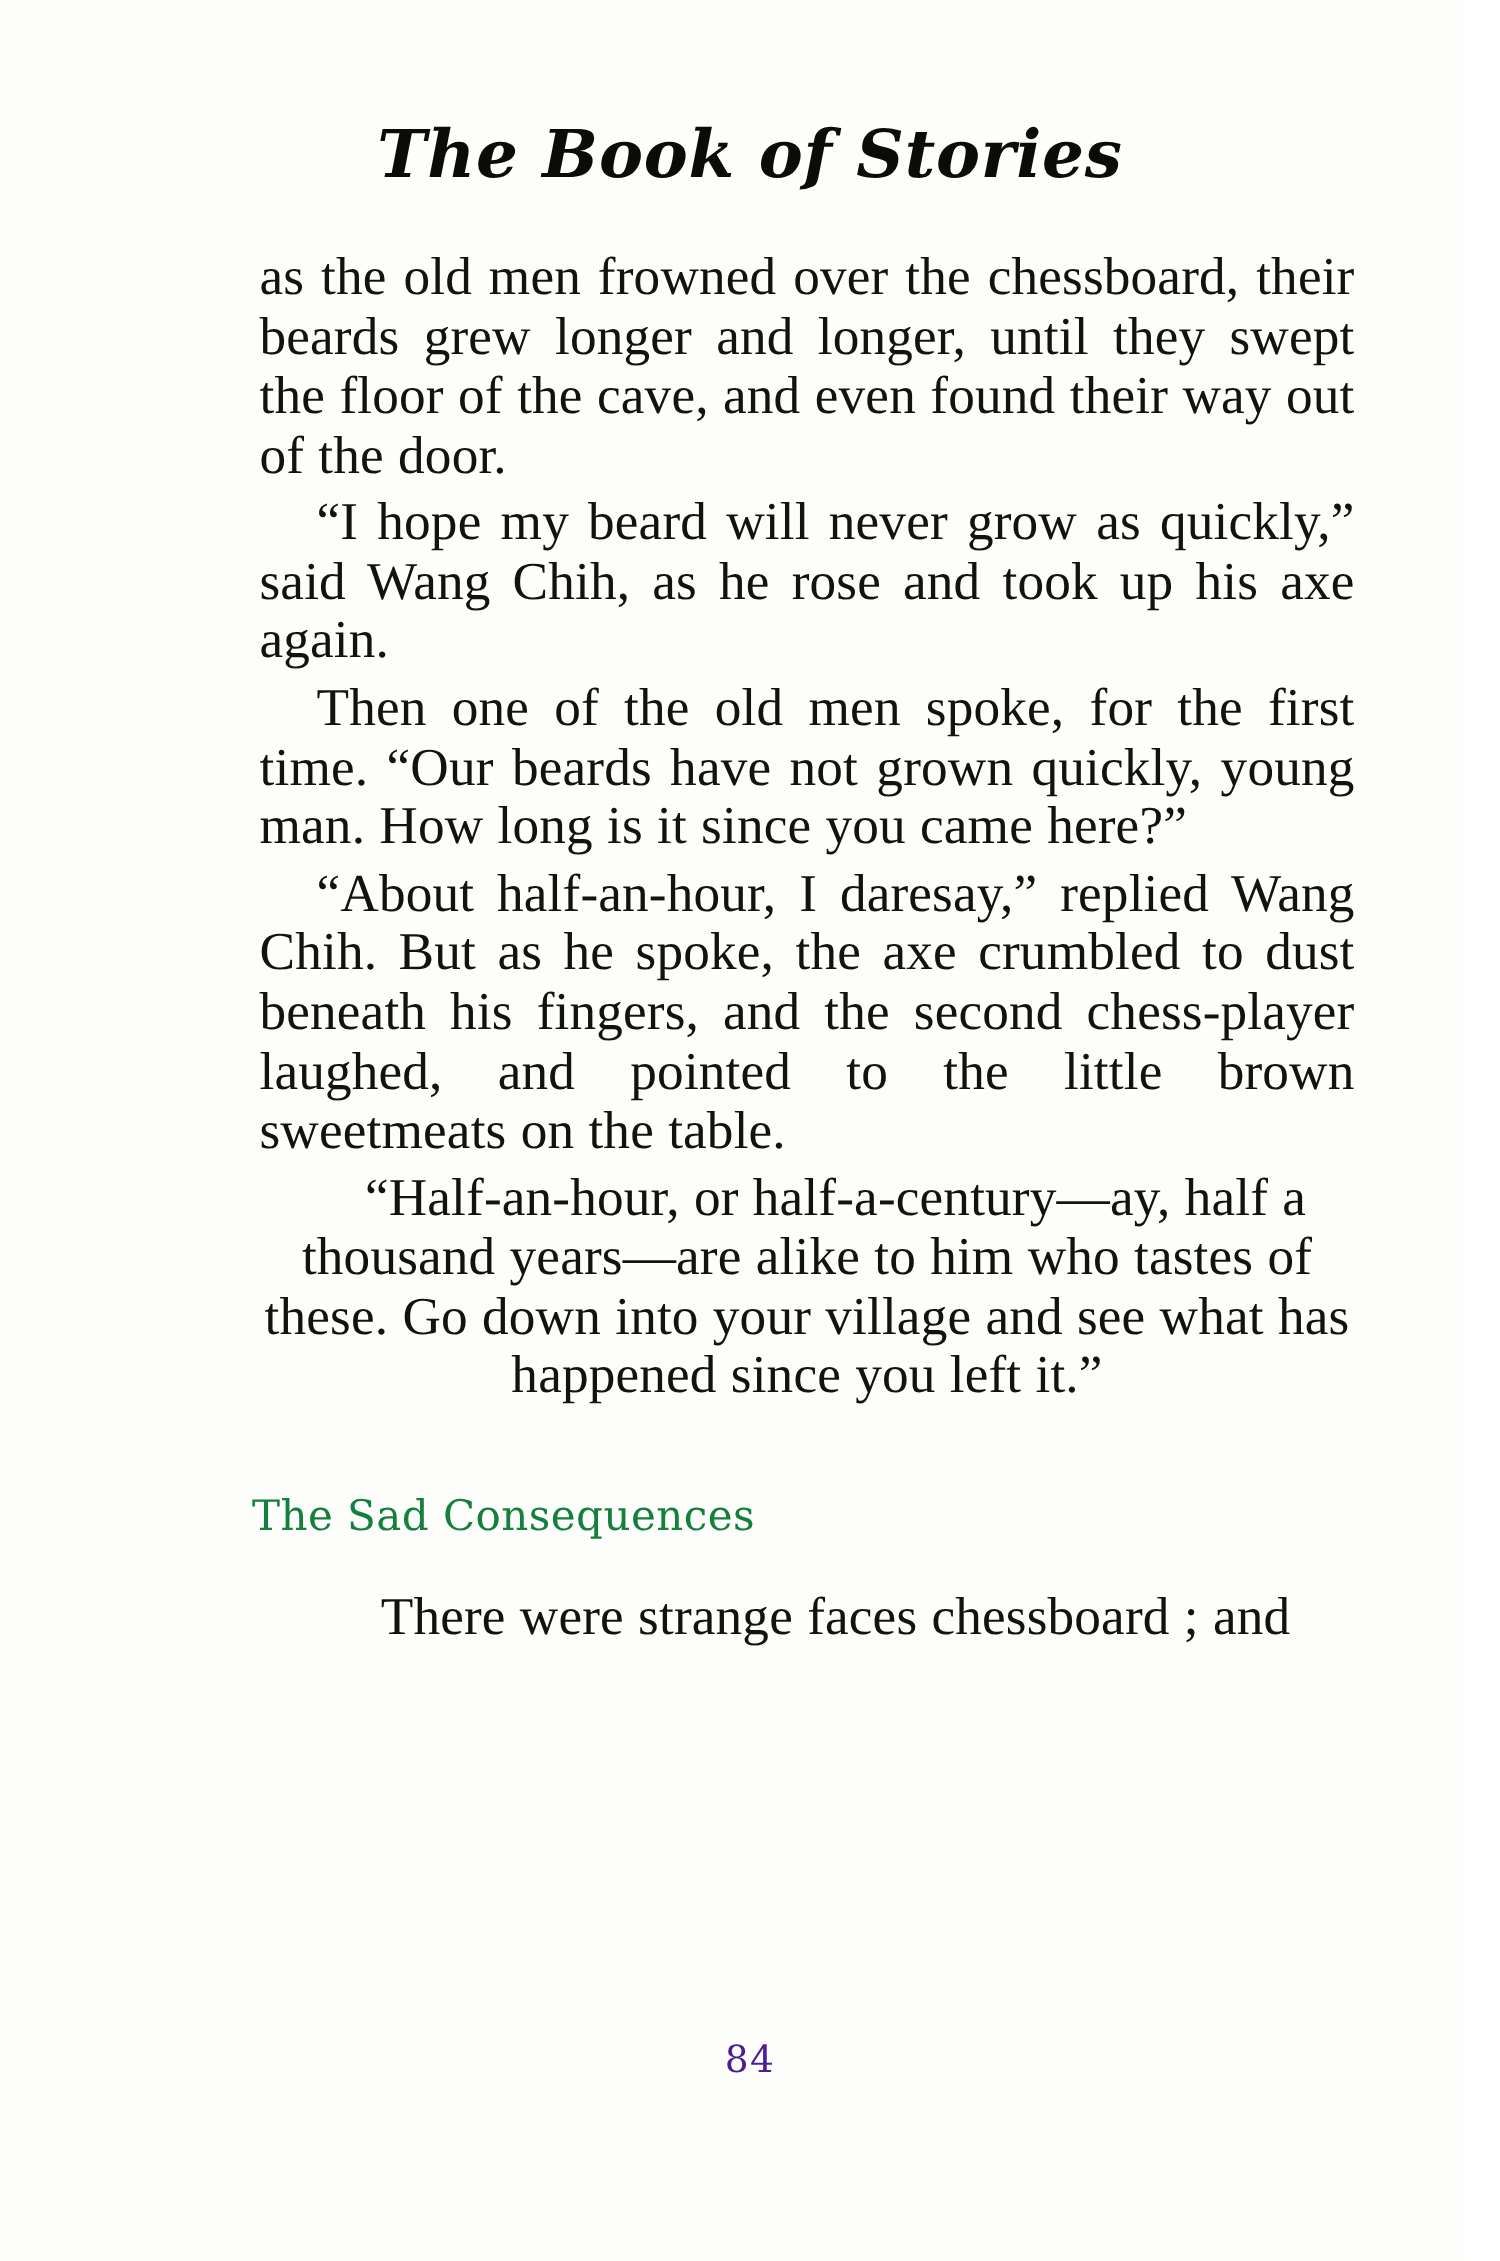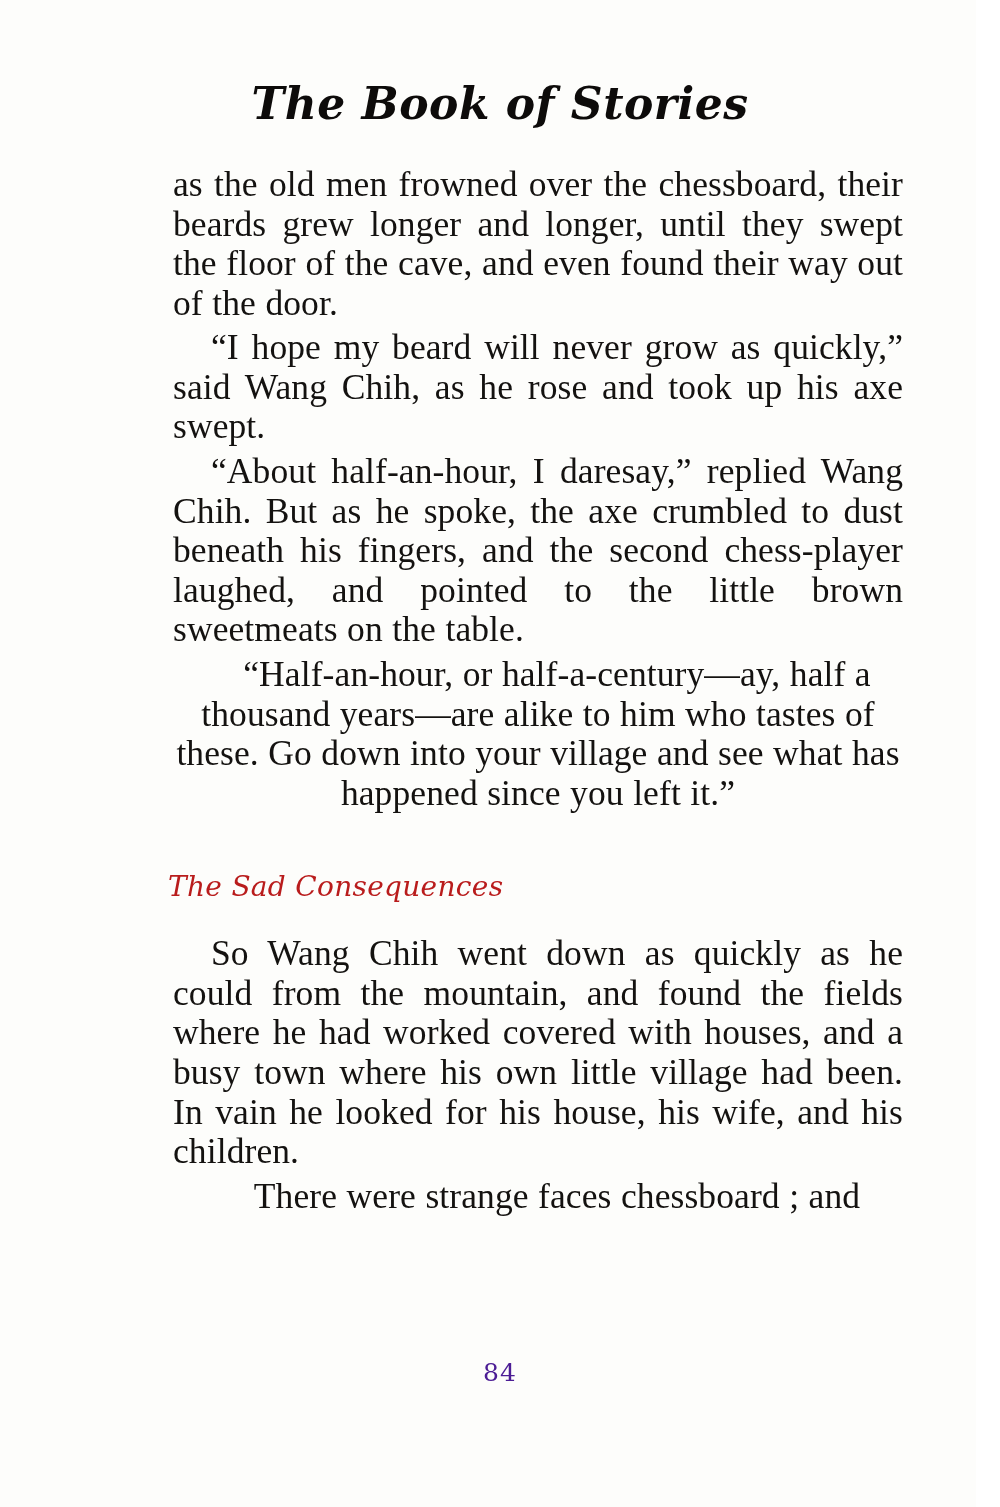--- a/index.html
+++ b/index.html
@@ -53,24 +53,23 @@
   }
   p.para.indent {
     text-indent: 38px;
   }
   p.para.last-line-natural {
     text-align: center;
   }
   .section-head {
     margin: 0;
     font-family: "DejaVu Serif", serif;
-    font-style: italic;
     font-size: 28px;
     font-weight: 400;
-    color: #b91c1c;
+    color: #15803d;
     letter-spacing: 0.3px;
   }
   .gap-before-head { height: 52px; }
   .gap-after-head { height: 26px; }
   .page-number {
     position: absolute;
     left: 0;
     bottom: 120px;
     width: 1000px;
     text-align: center;
@@ -83,28 +82,28 @@
 </head>
 <body>
 
 <div class="page">
 
   <div class="running-head">The Book of Stories</div>
 
   <div class="body-block">
 
     <p class="para">as the old men frowned over the chessboard, their beards grew longer and longer, until they swept the floor of the cave, and even found their way out of the door.</p>
-    <p class="para indent">“I hope my beard will never grow as quickly,” said Wang Chih, as he rose and took up his axe swept.</p>
+    <p class="para indent">“I hope my beard will never grow as quickly,” said Wang Chih, as he rose and took up his axe again.</p>
+    <p class="para indent">Then one of the old men spoke, for the first time. “Our beards have not grown quickly, young man. How long is it since you came here?”</p>
     <p class="para indent">“About half-an-hour, I daresay,” replied Wang Chih. But as he spoke, the axe crumbled to dust beneath his fingers, and the second chess-player laughed, and pointed to the little brown sweetmeats on the table.</p>
     <p class="para indent last-line-natural">“Half-an-hour, or half-a-century—ay, half a thousand years—are alike to him who tastes of these. Go down into your village and see what has happened since you left it.”</p>
 
     <div class="gap-before-head"></div>
     <h2 class="section-head">The Sad Consequences</h2>
     <div class="gap-after-head"></div>
 
-    <p class="para indent">So Wang Chih went down as quickly as he could from the mountain, and found the fields where he had worked covered with houses, and a busy town where his own little village had been. In vain he looked for his house, his wife, and his children.</p>
     <p class="para indent last-line-natural">There were strange faces chessboard ; and</p>
 
   </div>
 
   <div class="page-number">84</div>
 
 </div>
 
 </body></html>

